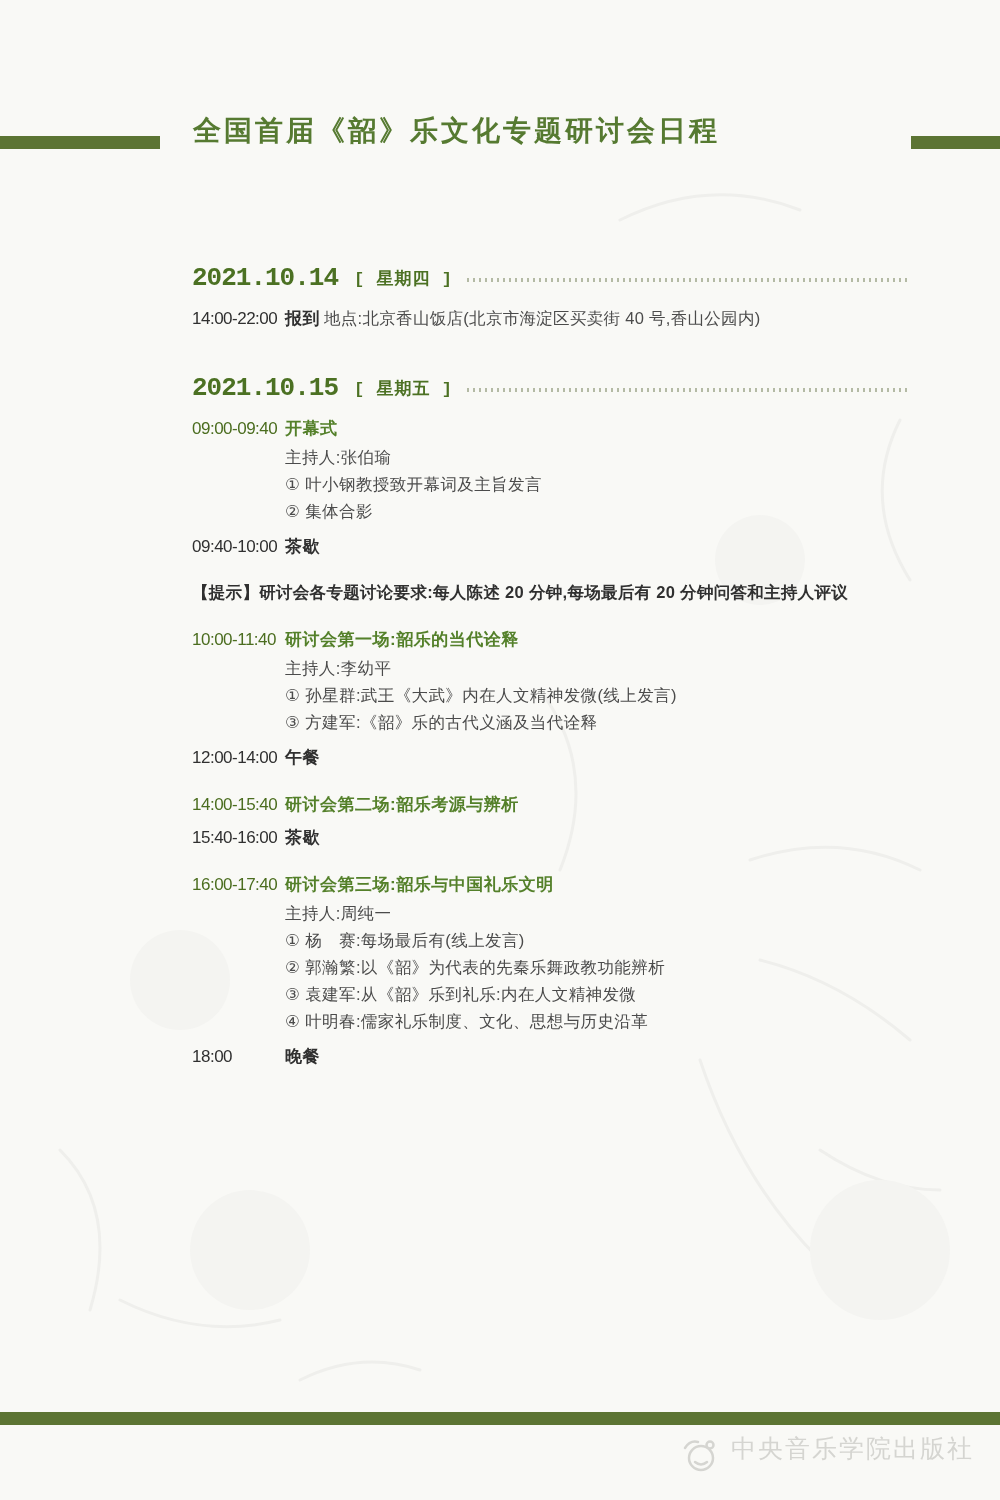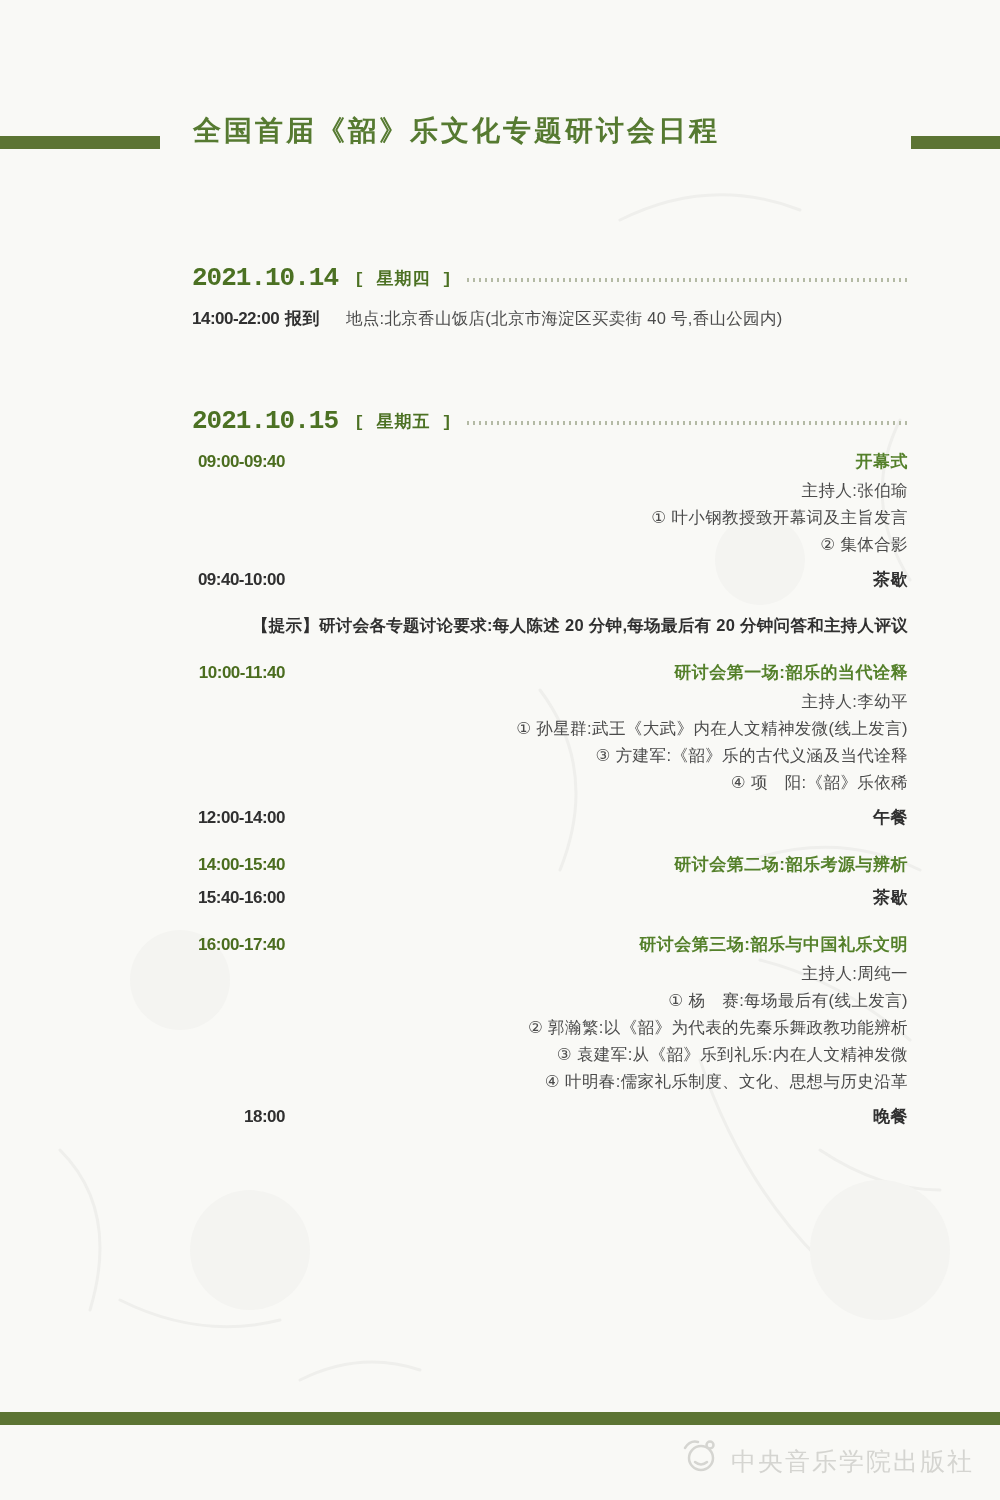--- a/index.html
+++ b/index.html
@@ -18,57 +18,57 @@
   .bar-right{left:911px;right:0;}
   .title{
     position:absolute;left:193px;top:112px;margin:0;
     font-family:"DejaVu Serif","Liberation Serif",serif;
     font-size:28px;font-weight:700;letter-spacing:3px;
     color:var(--title-green,#567a31);white-space:nowrap;
   }
 
   
   .content{position:absolute;left:192px;top:263px;width:716px;}
-  .day + .day{margin-top:76px;text-align:right;}
+  .day + .day{margin-top:43px;}
   .day-head{display:flex;align-items:center;font-family:Liberation Mono, monospace;}
   .date{
     font-size:26px;font-weight:bold;letter-spacing:-1px;
     color:var(--date-green,#4c7123);white-space:nowrap;
   }
   .weekday{
     margin-left:16px;font-size:17px;font-weight:bold;letter-spacing:1px;
     color:var(--date-green,#4c7123);white-space:nowrap;
   }
   .dots{
     flex:1;height:4px;margin-left:14px;align-self:center;margin-top:4px;
     background-image:repeating-linear-gradient(to right,var(--dotted,#b4baa5) 0 2px,transparent 2px 6px);
   }
   .row{display:flex;margin-top:10px;align-items:baseline;}
   .row.block{margin-top:24px;}
   .row.first{margin-top:14px;}
   .time{
-    width:93px;flex:none;font-size:17px;font-weight:bold;letter-spacing:-0.5px;
+    width:93px;flex:none;font-size:17px;font-weight:normal;letter-spacing:-0.5px;
     color:var(--dark,#303030);white-space:nowrap;
   }
   .time.green{color:var(--time-green,#4b6d1f);}
   .main{flex:1;}
   .rtitle{font-size:17px;font-weight:bold;color:var(--dark,#303030);letter-spacing:0.5px;}
   .rtitle.green{color:var(--session-green,#54802a);}
-  .note{margin-left:26px;font-size:16.5px;color:var(--body,#4b4b4b);letter-spacing:0.3px;}
+  .note{margin-left:4px;font-size:16.5px;color:var(--body,#4b4b4b);letter-spacing:0.3px;}
   .lines{margin-top:4px;}
   .line{font-size:16.5px;line-height:27px;color:var(--body,#4b4b4b);letter-spacing:0.4px;}
   .notice{
     margin-top:24px;font-size:16.5px;font-weight:bold;
     color:var(--dark,#303030);letter-spacing:0.3px;
   }
 
   
   .footer-bar{position:absolute;left:0;right:0;top:1412px;height:13px;background:var(--bar,#5c7433);}
   .publisher{
-    position:absolute;top:1432px;right:26px;display:flex;align-items:flex-end;gap:8px;
+    position:absolute;top:1432px;right:26px;display:flex;align-items:flex-start;gap:8px;
     color:var(--publisher,#d5d5d1);
   }
   .publisher-name{font-size:25px;letter-spacing:2px;white-space:nowrap;}
 </style>
 </head>
 <body>
 
 <div class="page">
 
   <svg class="sketch" viewBox="0 0 1000 1500" width="1000" height="1500">
@@ -126,21 +126,20 @@
           <span class="time">09:40-10:00</span>
           <div class="main"><span class="rtitle">茶歇</span></div>
         </div>
         <div class="notice">【提示】研讨会各专题讨论要求:每人陈述 20 分钟,每场最后有 20 分钟问答和主持人评议</div>
         <div class="row block">
           <span class="time green">10:00-11:40</span>
           <div class="main"><span class="rtitle green">研讨会第一场:韶乐的当代诠释</span><div class="lines">
               <div class="line">主持人:李幼平</div>
               <div class="line">① 孙星群:武王《大武》内在人文精神发微(线上发言)</div>
               <div class="line">③ 方建军:《韶》乐的古代义涵及当代诠释</div>
-              <div class="line">④ 项　阳:《韶》乐依稀</div>
             </div></div>
         </div>
         <div class="row">
           <span class="time">12:00-14:00</span>
           <div class="main"><span class="rtitle">午餐</span></div>
         </div>
         <div class="row block">
           <span class="time green">14:00-15:40</span>
           <div class="main"><span class="rtitle green">研讨会第二场:韶乐考源与辨析</span></div>
         </div>

